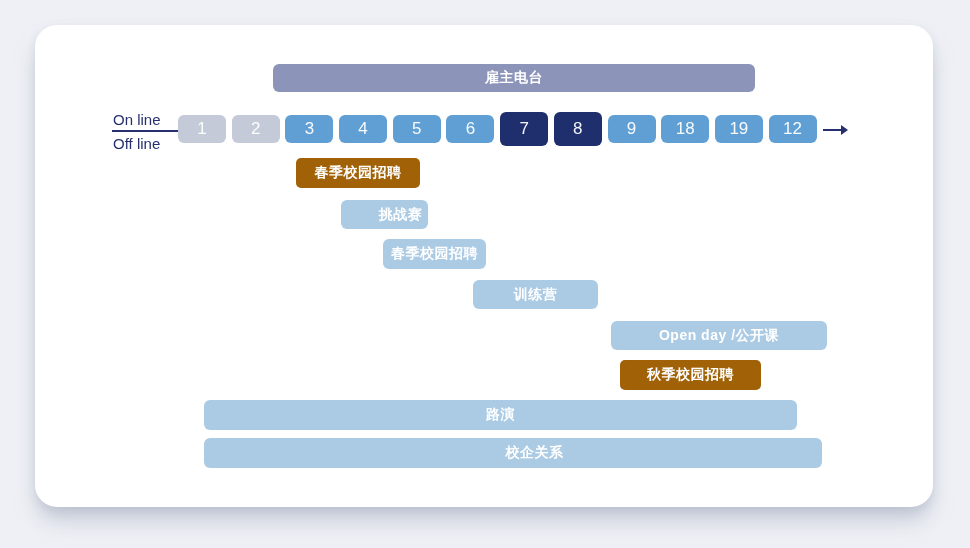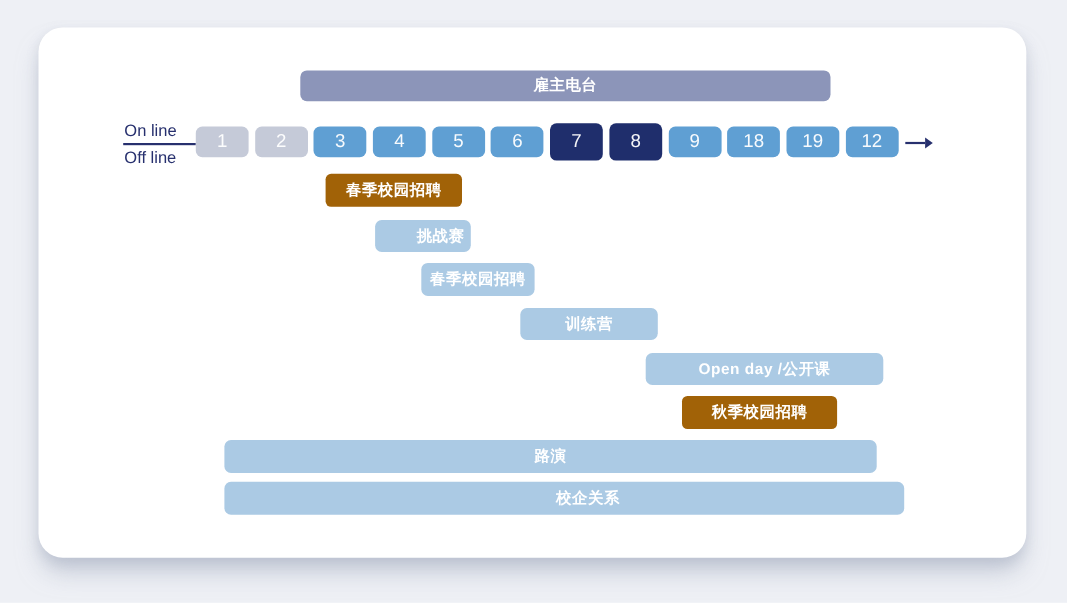--- a/index.html
+++ b/index.html
@@ -84,21 +84,21 @@
     border-bottom: 5px solid transparent;
   }
 
   .act-light { background: #abcae4; }
   .act-red   { background: #a16207; border-radius: 5px; }
 
   .a-spring    { left: 261px; top: 133px; width: 124px; height: 30px; }
   .a-challenge { left: 306px; top: 175px; width:  87px; height: 29px; padding-left: 32px; }
   .a-intern    { left: 348px; top: 214px; width: 103px; height: 30px; }
   .a-camp      { left: 438px; top: 255px; width: 125px; height: 29px; }
-  .a-openday   { left: 552px; top: 296px; width: 216px; height: 29px; }
+  .a-openday   { left: 576px; top: 296px; width: 216px; height: 29px; }
   .a-autumn    { left: 585px; top: 335px; width: 141px; height: 30px; }
   .a-roadshow  { left: 169px; top: 375px; width: 593px; height: 30px; }
   .a-relations { left: 169px; top: 413px; width: 618px; height: 30px; padding-left: 43px; }
 </style>
 </head>
 <body>
 
 <div class="card">
 
   <div class="bar header-bar">

